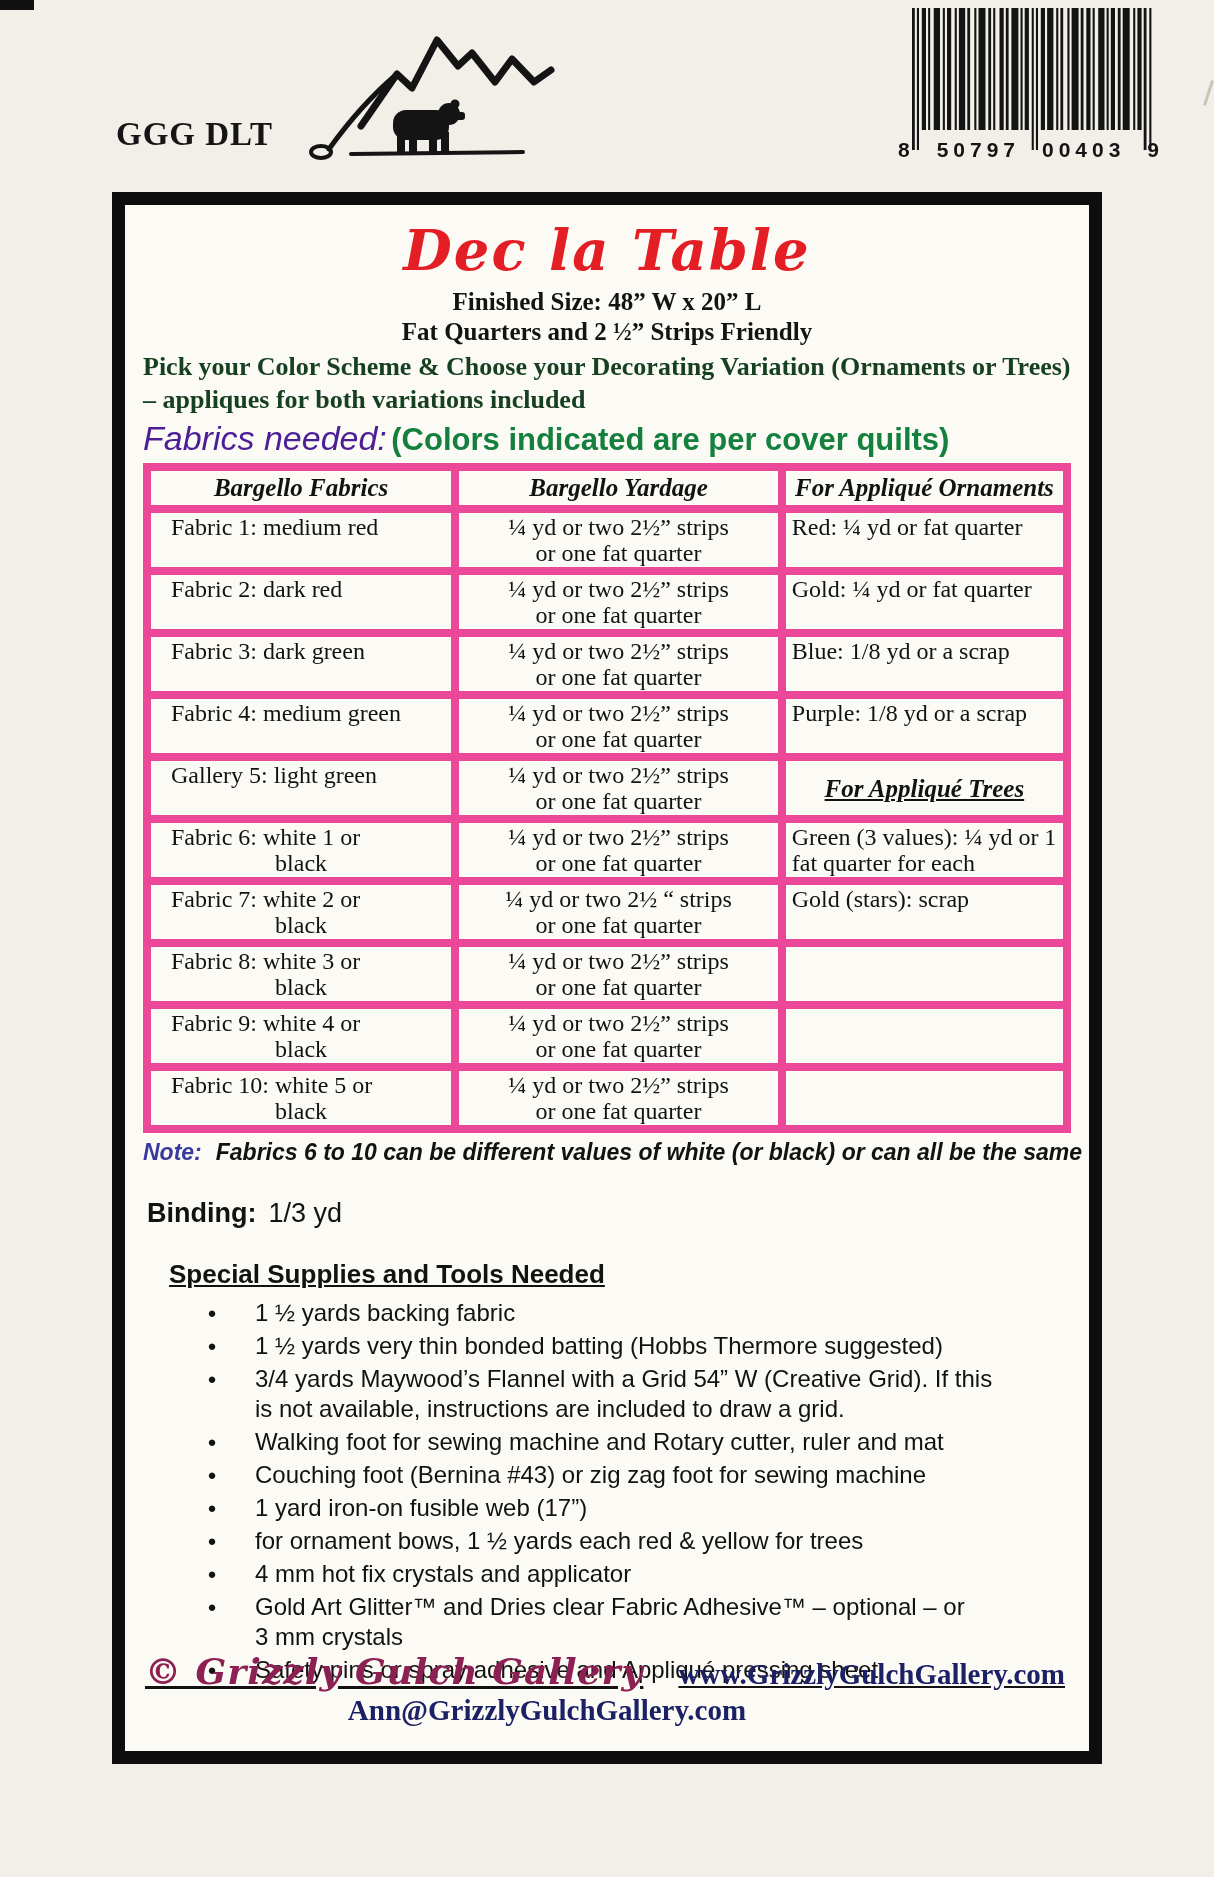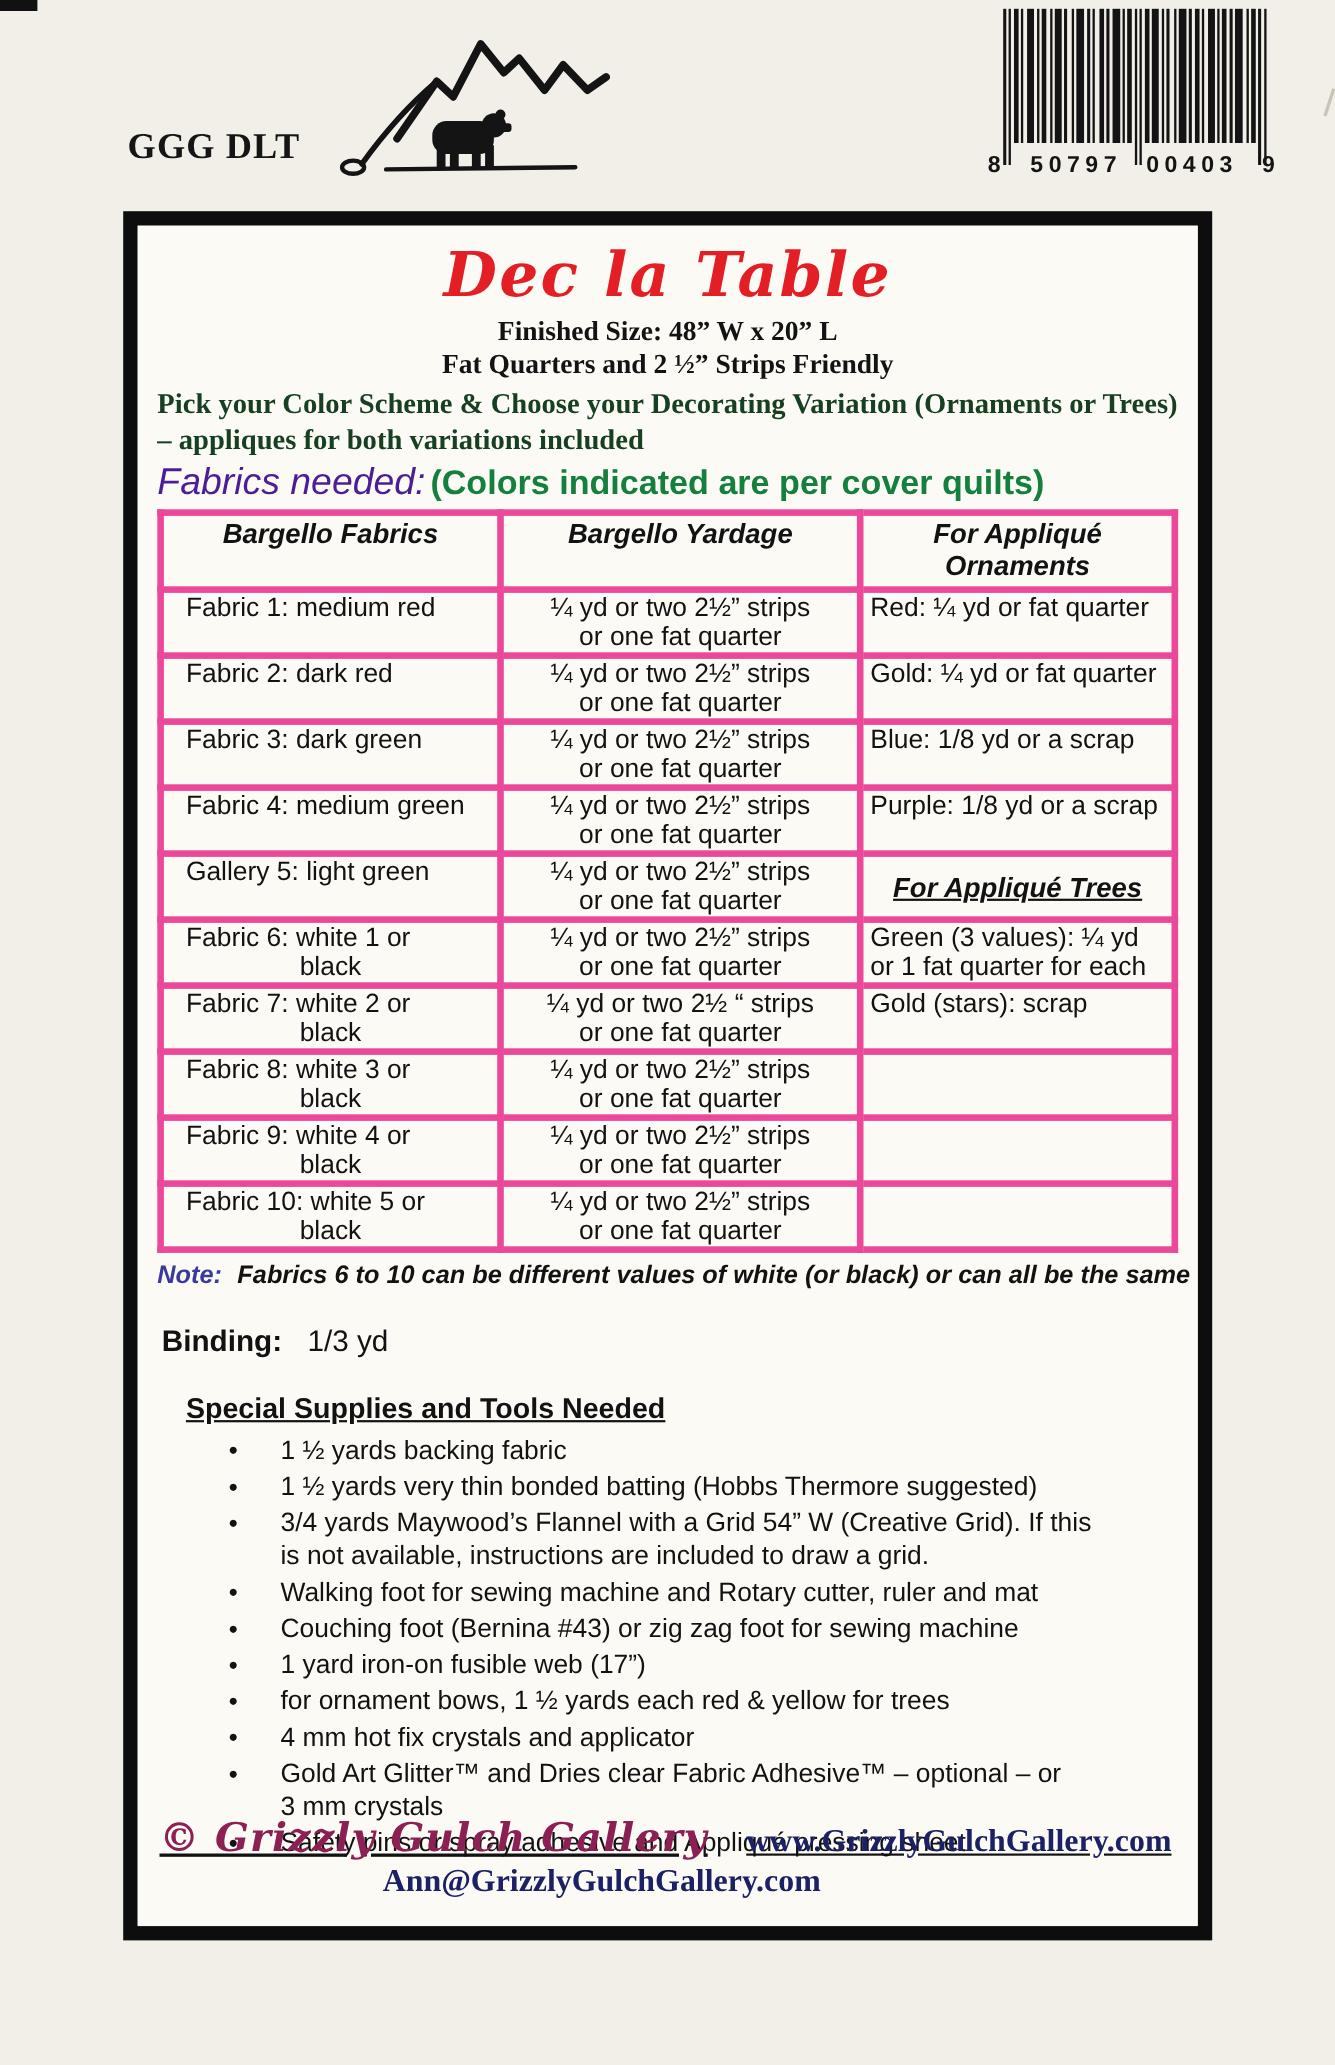--- a/index.html
+++ b/index.html
@@ -50,36 +50,36 @@
   .green1{margin-top:4px;}
   .fabrics-line{margin-top:3px;white-space:nowrap;}
   .fabrics-label{font-style:italic;font-weight:normal;font-size:34px;color:#4c1d95;}
   .fabrics-note{font-weight:bold;font-size:31px;color:#15803d;}
 
   table.fab{
     border-collapse:collapse;width:100%;margin-top:5px;table-layout:fixed;
     border:3px solid #0d0d0d;
   }
   table.fab col.c1{width:33.5%;} table.fab col.c2{width:35.5%;} table.fab col.c3{width:31%;}
-  table.fab th,table.fab td{border:6px solid #ec4899;padding:1px 6px;vertical-align:top;}
+  table.fab th,table.fab td{border:8px solid #ec4899;padding:1px 6px;vertical-align:top;font-family:Liberation Serif, serif;}
   table.fab th{
     font-style:italic;font-weight:bold;font-size:25px;text-align:center;padding:3px 2px;
   }
   table.fab td{font-size:24px;line-height:26px;height:52px;}
   td .l1{padding-left:14px;}
   td .l2c{text-align:center;}
   td.yard{text-align:center;}
   td.right-cell .sub{
     text-align:center;font-weight:bold;font-style:italic;text-decoration:underline;font-size:25px;padding-top:14px;
   }
   .note-line{margin-top:6px;font-size:23px;font-weight:bold;font-style:italic;white-space:nowrap;}
   .note-label{color:#3a3a9e;margin-right:14px;}
   .binding-line{margin-top:32px;font-size:27px;margin-left:4px;}
   .binding-label{font-weight:bold;}
-  .binding-value{margin-left:23px;}
+  .binding-value{margin-left:12px;}
 
   .supplies{margin-top:30px;margin-left:26px;}
   .supplies-heading{font-size:26px;font-weight:bold;text-decoration:underline;}
   ul.supply-list{list-style:none;margin:8px 0 0 0;padding:0;}
   ul.supply-list li{display:flex;margin:3px 0;}
   ul.supply-list .bullet{width:86px;text-align:center;font-size:24px;line-height:30px;flex:none;}
   ul.supply-list .lines{font-size:24px;line-height:30px;white-space:nowrap;}
 
   .footer{position:absolute;left:20px;right:20px;bottom:24px;}
   .footer-row{display:flex;justify-content:space-between;align-items:baseline;text-decoration:underline;}

